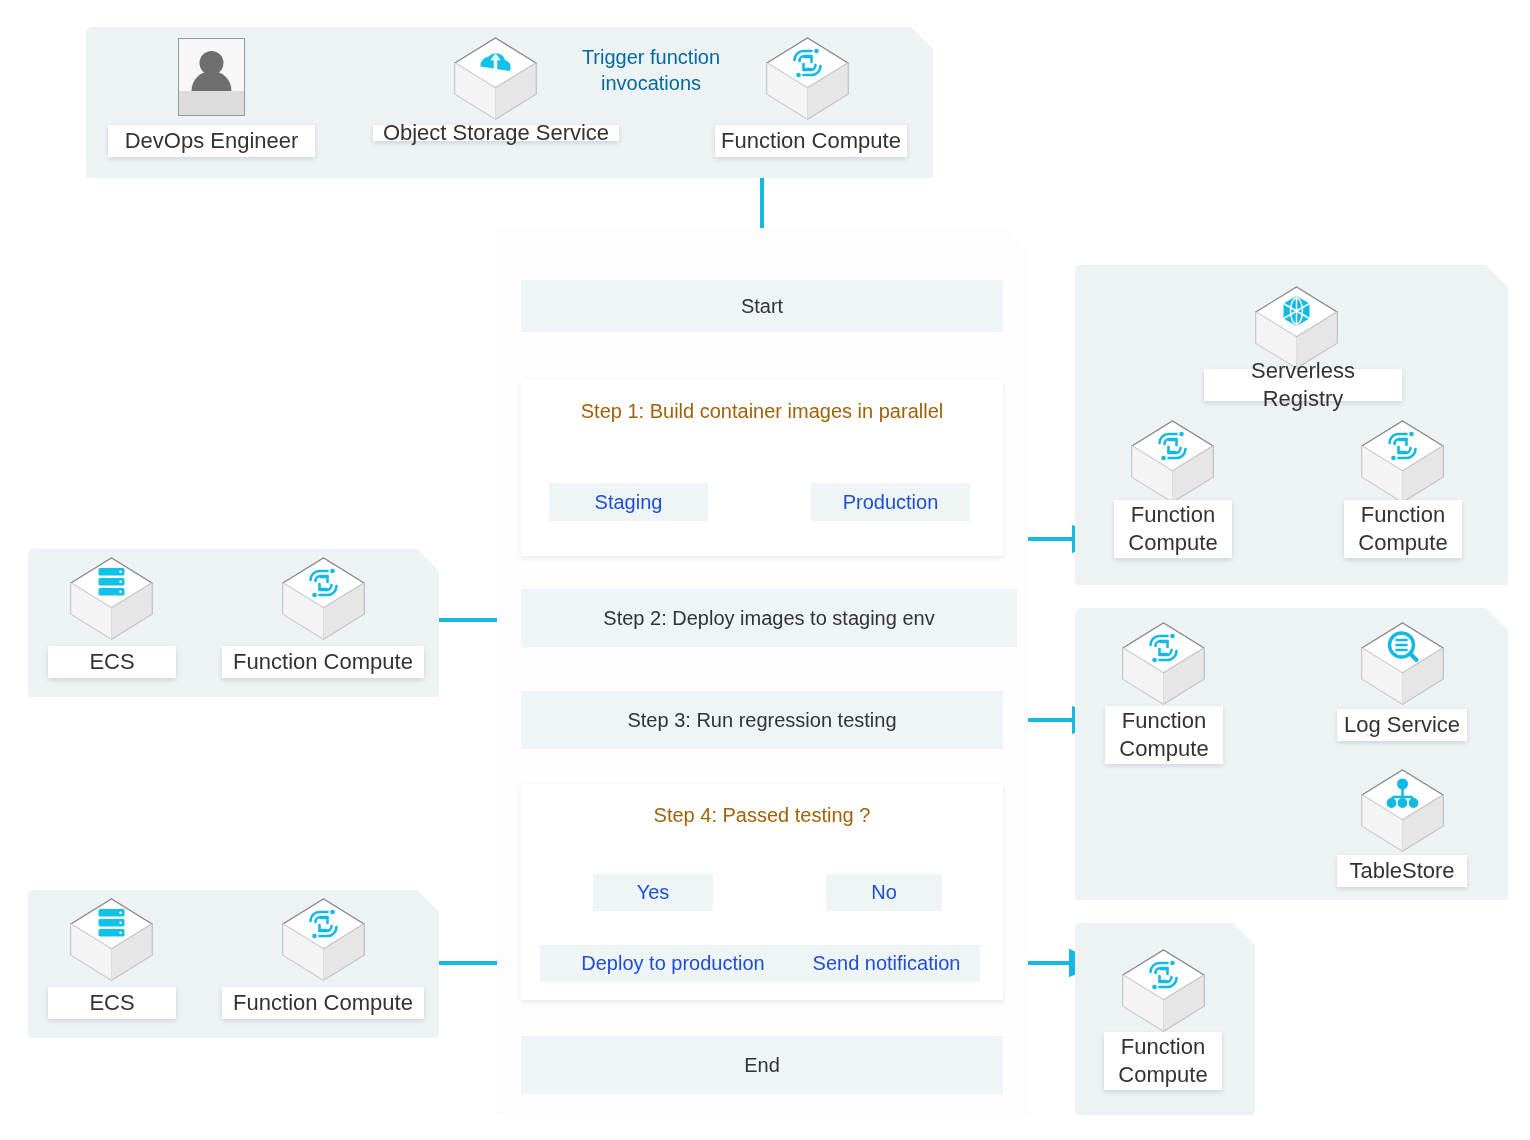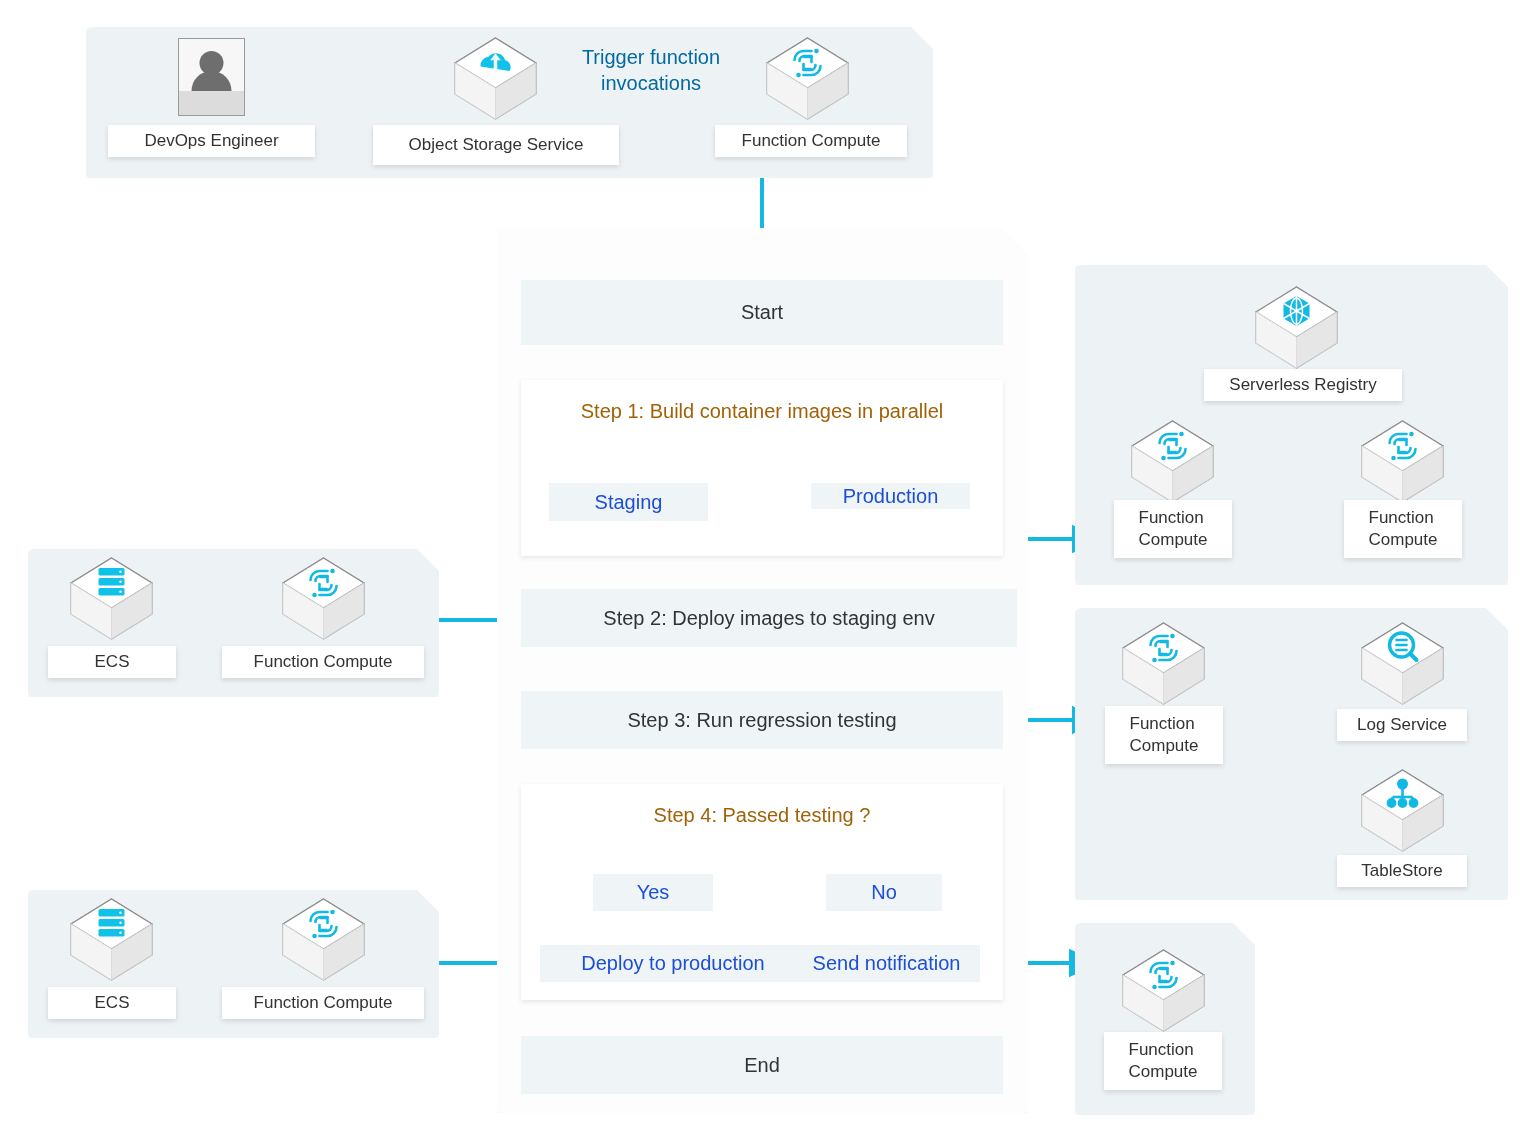--- a/index.html
+++ b/index.html
@@ -64,22 +64,22 @@
     display:flex;align-items:center;justify-content:center;
     font-size:20px;color:#1d4ed8;
   }
 
   
   .nlabel{
     position:absolute;
     background:#ffffff;
     box-shadow:0 2px 5px rgba(0,0,0,.13);
     display:flex;align-items:center;justify-content:center;
-    font-size:17px;color:#333;
-    text-align:left;
+    font-size:22px;color:#333;
+    text-align:center;
     line-height:1.28;
     white-space:pre-line;
     padding:5px 6px;
     box-sizing:border-box;
   }
 
   
   .iconbox{position:absolute;}
   .iconbox svg{display:block;}
 
@@ -225,21 +225,21 @@
       <polygon points="3,27 43.5,52 84,27 43.5,2" fill="#ffffff" stroke="#8e8e8e" stroke-width="1.2"></polygon>
       <polygon points="43.5,52 84,27 84,58 43.5,83" fill="#e6e6e6" stroke="#cfcfcf" stroke-width="1"></polygon>
       <polygon points="3,27 43.5,52 43.5,83 3,58" fill="#f4f4f4" stroke="#dcdcdc" stroke-width="1"></polygon>
       <g transform="translate(43.5,27) scale(0.88)">
         <path d="M-17,4 a10,10 0 0 1 9,-11 a11,11 0 0 1 19,4 a8,8 0 0 1 5,12 z" fill="#11c2e8"></path>
         <path d="M-2,9 L-2,-4 L-6,-4 L0,-12 L6,-4 L2,-4 L2,9 z" fill="#ffffff" opacity="0.0"></path>
         <path d="M-2,10 L-2,-3 L-6,-3 L0,-11 L6,-3 L2,-3 L2,10 z" fill="#f1fbfd"></path>
       </g>
     </svg>
   </div>
-  <div class="nlabel" style="left:373px;top:125px;width:246px;height:40px;">Object Storage Service</div>
+  <div class="nlabel" style="left:373px;top:125px;width:246px;height:16px;">Object Storage Service</div>
 
   <div class="arrowtext" style="left:545px;top:44px;width:212px;">Trigger function
 invocations</div>
 
   <div class="iconbox" style="left:764px;top:36px;">
     <svg width="87" height="85" viewBox="0 0 87 85">
       <polygon points="43.5,2 84,27 84,58 43.5,83 3,58 3,27" fill="#ffffff" stroke="#8e8e8e" stroke-width="1.2"></polygon>
       <polygon points="3,27 43.5,52 84,27 43.5,2" fill="#ffffff" stroke="#8e8e8e" stroke-width="1.2"></polygon>
       <polygon points="43.5,52 84,27 84,58 43.5,83" fill="#e6e6e6" stroke="#cfcfcf" stroke-width="1"></polygon>
       <polygon points="3,27 43.5,52 43.5,83 3,58" fill="#f4f4f4" stroke="#dcdcdc" stroke-width="1"></polygon>
@@ -254,27 +254,27 @@
       <g transform="translate(43.5,27)" fill="#11b9e4">
         <circle cx="9" cy="-12" r="2.3"></circle>
         <circle cx="-9" cy="12" r="2.3"></circle>
       </g>
     </svg>
   </div>
   <div class="nlabel" style="left:715px;top:125px;width:192px;height:32px;">Function Compute</div>
 
   <div class="wf-container" style="left:497px;top:228px;width:531px;height:885px;"></div>
 
-  <div class="step" style="left:521px;top:280px;width:482px;height:65px;">Start</div>
+  <div class="step" style="left:521px;top:280px;width:482px;height:52px;">Start</div>
 
   <div class="step white" style="left:521px;top:380px;width:482px;height:176px;">
     <div class="hdr">Step 1: Build container images in parallel</div>
   </div>
   <div class="chip" style="left:549px;top:483px;width:159px;height:38px;">Staging</div>
-  <div class="chip" style="left:811px;top:483px;width:159px;height:26px;">Production</div>
+  <div class="chip" style="left:811px;top:483px;width:159px;height:38px;">Production</div>
 
   <div class="step" style="left:521px;top:589px;width:496px;height:58px;">Step 2: Deploy images to staging env</div>
 
   <div class="step" style="left:521px;top:691px;width:482px;height:58px;">Step 3: Run regression testing</div>
 
   <div class="step white" style="left:521px;top:784px;width:482px;height:216px;">
     <div class="hdr">Step 4: Passed testing ?</div>
   </div>
   <div class="chip" style="left:593px;top:874px;width:120px;height:37px;">Yes</div>
   <div class="chip" style="left:826px;top:874px;width:116px;height:37px;">No</div>

